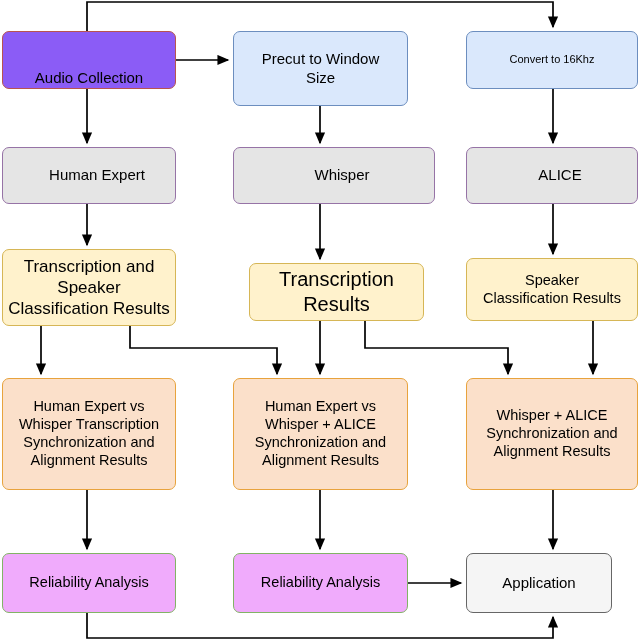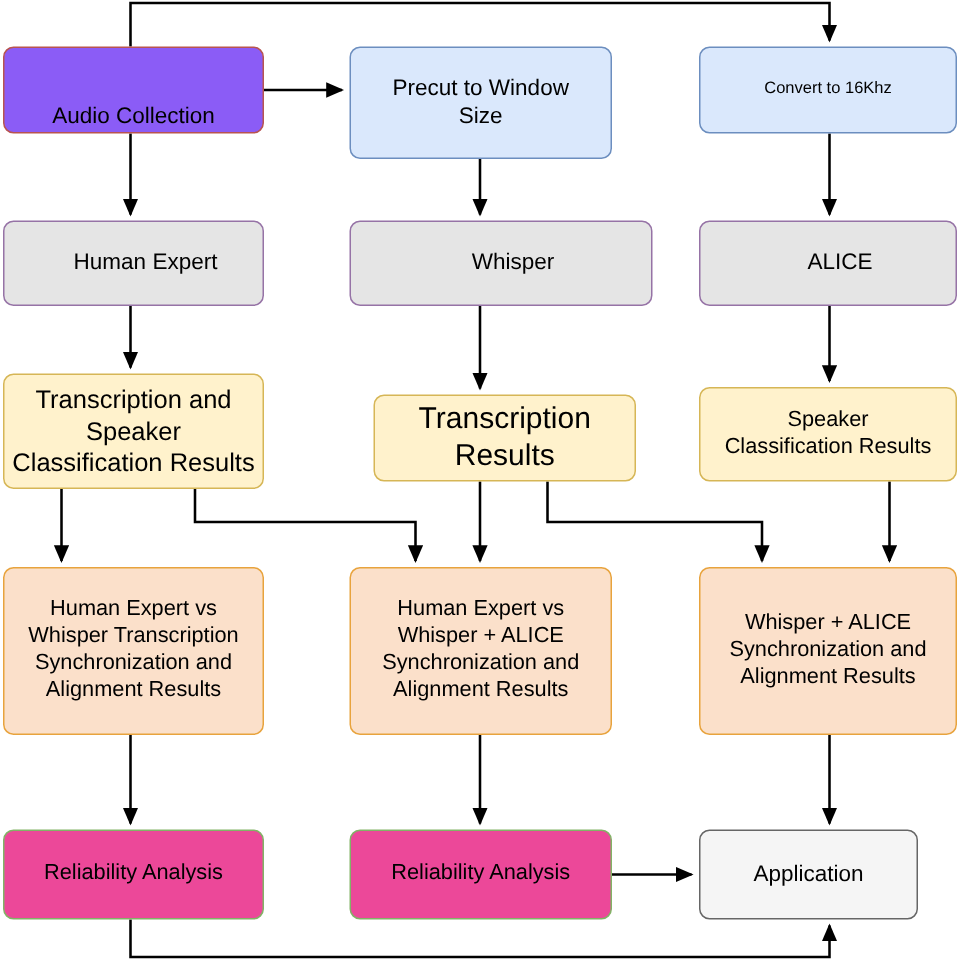--- a/index.html
+++ b/index.html
@@ -42,21 +42,21 @@
   .node span {
     display: block;
     padding: 0 5px;
     white-space: pre-line;
   }
   .n-pink   { background: #8b5cf6; border-color: #b85450; align-items: flex-end; }
   .n-blue   { background: #dae8fc; border-color: #6c8ebf; }
   .n-purple { background: #e5e5e5; border-color: #9673a6; padding-left: 16px; }
   .n-yellow { background: #fff2cc; border-color: #d6b656; }
   .n-orange { background: #fbe0ca; border-color: #e8a33d; }
-  .n-green  { background: #ec4899; border-color: #82b366; }
+  .n-green  { background: #f0abfc; border-color: #82b366; }
   .n-grey   { background: #f5f5f5; border-color: #666666; }
 </style>
 </head>
 <body>
 
 <div id="canvas">
   <svg id="edges" viewBox="0 0 640 642" xmlns="http://www.w3.org/2000/svg">
     <defs>
       <marker id="arrowhead" markerWidth="8" markerHeight="8" refX="6.2" refY="3" orient="auto" markerUnits="strokeWidth">
         <path d="M0,0 L7,3 L0,6 z" fill="#000000"></path>

